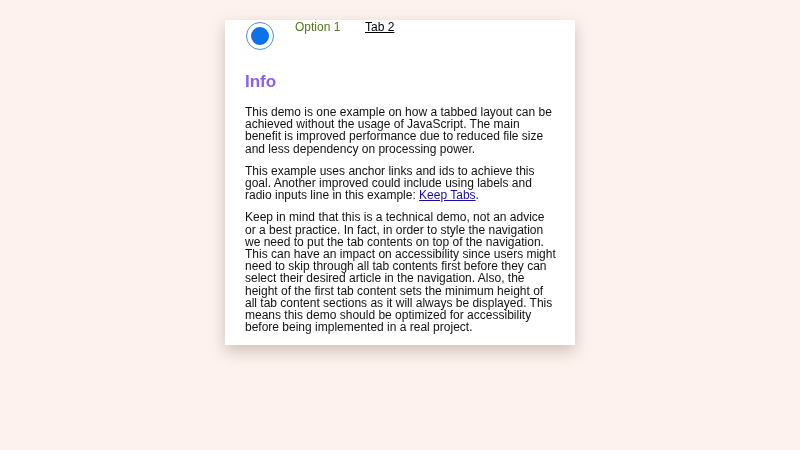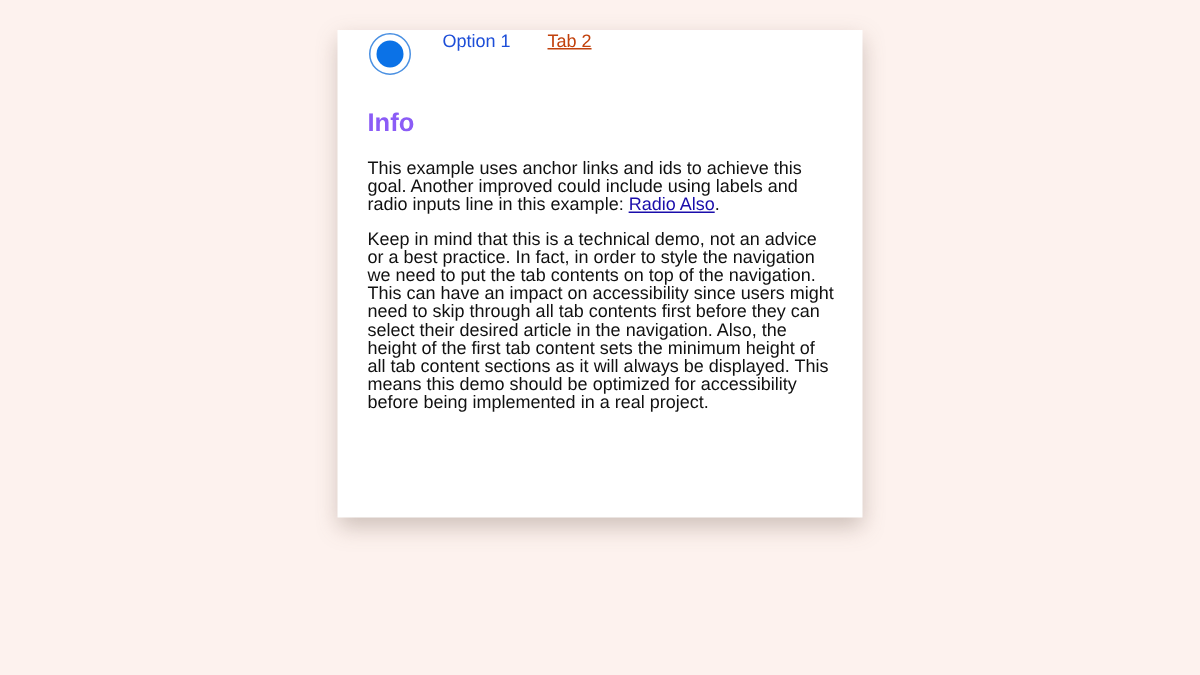--- a/index.html
+++ b/index.html
@@ -22,25 +22,25 @@
       border: 1px solid #4a90e2; box-sizing: border-box;
       display: flex; align-items: center; justify-content: center;
       background: #fff;
     }
     .radio .dot {
       width: 18px; height: 18px; border-radius: 50%;
       background: #0b72e7;
     }
     .opt1 {
       position: absolute; left: 70px; top: 0px;
-      font-size: 12px; color: #1d4ed8;
+      font-size: 12px; color: #4d7c0f;
     }
     .tab2 {
       position: absolute; left: 140px; top: 0px;
-      font-size: 12px; color: #c2410c; text-decoration: underline; cursor: pointer;
+      font-size: 12px; color: #000000; text-decoration: underline; cursor: pointer;
     }
     .content {
       position: absolute; left: 20px; top: 52px; width: 312px;
     }
     h2 {
       margin: 0 0 14px 0; font-size: 17px; font-weight: bold; color: #8b5cf6;
     }
     p {
       margin: 0 0 10px 0; font-size: 12px; line-height: 12.2px; color: #111;
     }
@@ -51,16 +51,17 @@
 
 <div class="card">
   <div class="radio">
     <div class="dot"></div>
   </div>
   <span class="opt1">Option 1</span>
   <a class="tab2">Tab 2</a>
 
   <div class="content">
     <h2>Info</h2>
-    <p><span>This example uses anchor links and ids to achieve this goal. Another improved could include using labels and radio inputs line in this example: </span><a class="inline">Radio Also</a><span>.</span></p>
+    <p>This demo is one example on how a tabbed layout can be achieved without the usage of JavaScript. The main benefit is improved performance due to reduced file size and less dependency on processing power.</p>
+    <p><span>This example uses anchor links and ids to achieve this goal. Another improved could include using labels and radio inputs line in this example: </span><a class="inline">Keep Tabs</a><span>.</span></p>
     <p>Keep in mind that this is a technical demo, not an advice or a best practice. In fact, in order to style the navigation we need to put the tab contents on top of the navigation. This can have an impact on accessibility since users might need to skip through all tab contents first before they can select their desired article in the navigation. Also, the height of the first tab content sets the minimum height of all tab content sections as it will always be displayed. This means this demo should be optimized for accessibility before being implemented in a real project.</p>
   </div>
 </div>
 
 </body></html>

